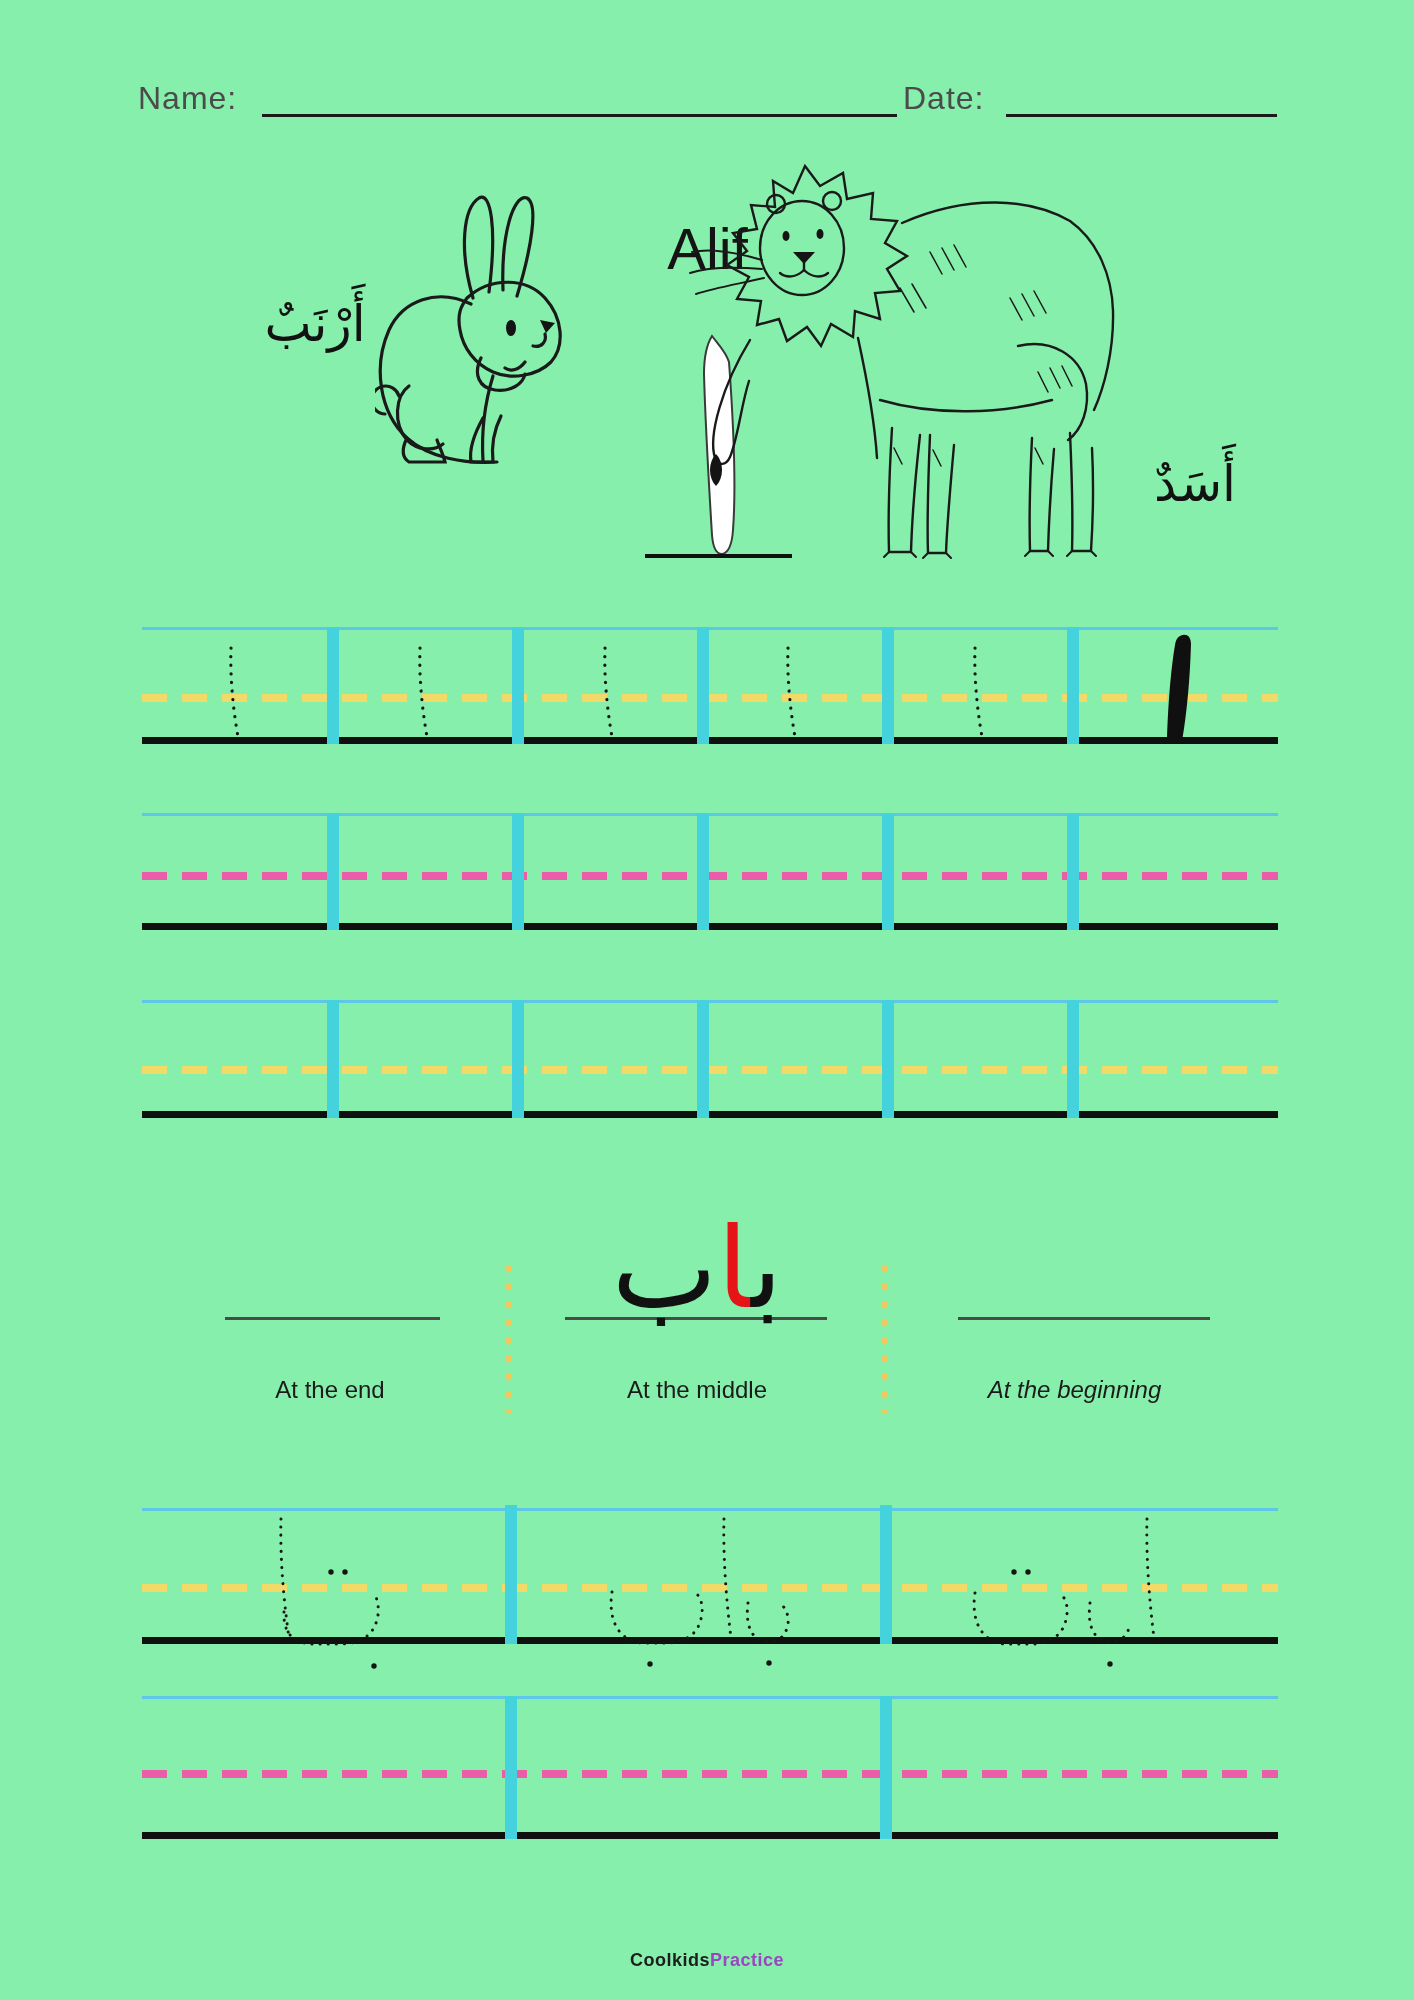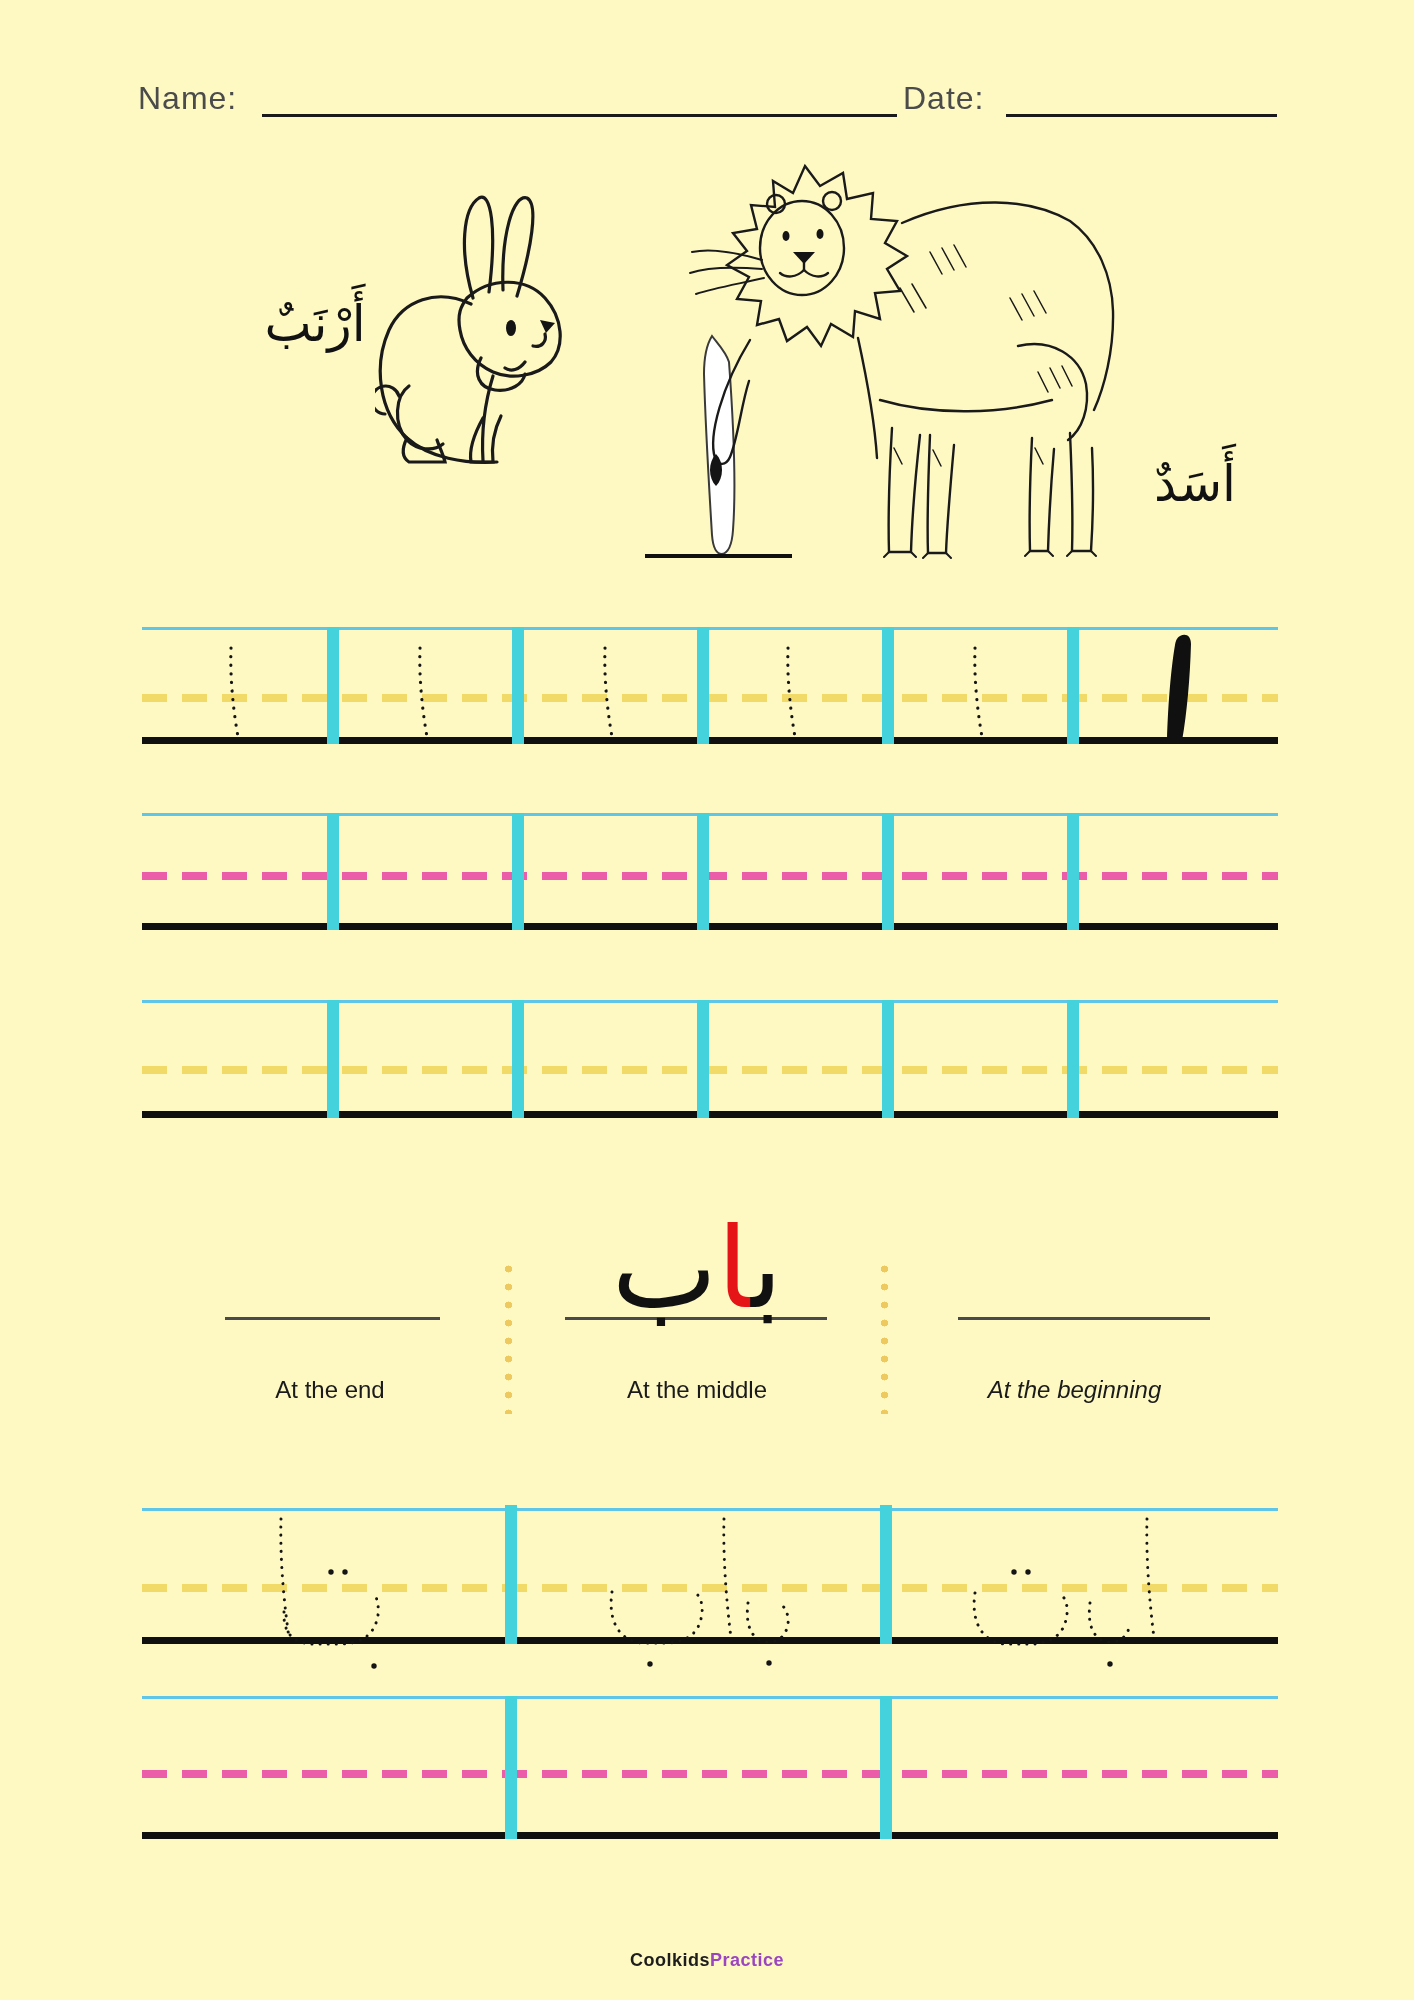--- a/index.html
+++ b/index.html
@@ -1,18 +1,18 @@
 <!DOCTYPE html>
 <html><head>
 <meta charset="utf-8">
 <style>
   html,body{margin:0;padding:0;background:#e8e8e8;}
   .page{
     position:relative;width:1414px;height:2000px;margin:0 auto;
-    background:#fef9c3;overflow:hidden;
+    background:#86efac;overflow:hidden;
     font-family:"Liberation Sans",sans-serif;
   }
   .abs{position:absolute;}
   
   .field-label{font-size:32px;color:#4b4b4b;letter-spacing:1px;}
   .write-line{height:3px;background:#1a1a1a;}
   
   .letter-title{font-size:58px;color:#141414;text-align:center;}
   .arabic-word{font-family:"DejaVu Sans",sans-serif;font-size:50px;color:#121212;text-align:center;direction:rtl;line-height:1.3;}
   
@@ -38,20 +38,21 @@
 </head>
 <body>
 
 <div class="page">
 
   <div class="abs field-label" style="left:138px;top:80px;">Name:</div>
   <div class="abs write-line" style="left:262px;top:114px;width:635px;"></div>
   <div class="abs field-label" style="left:903px;top:80px;">Date:</div>
   <div class="abs write-line" style="left:1006px;top:114px;width:271px;"></div>
 
+  <div class="abs letter-title" style="left:600px;top:215px;width:215px;">Alif</div>
 
   <svg class="abs" style="left:690px;top:330px;" width="60" height="230" viewBox="0 0 60 230">
     <path d="M22,6 C28,14 36,22 39,32 C44,100 46,160 43,200 C42,215 38,223 32,224 C27,224 23,218 22,205 C18,140 15,80 14,44 C14,28 17,14 22,6 Z" fill="#ffffff" stroke="#3a3a3a" stroke-width="2"></path>
   </svg>
   <div class="abs" style="left:645px;top:554px;width:147px;height:4px;background:#101010;"></div>
 
   <svg class="abs" style="left:375px;top:180px;" width="195" height="285" viewBox="0 0 195 285">
     <g fill="none" stroke="#1a1a1a" stroke-width="3.2" stroke-linecap="round">
       <path d="M98,118 C84,70 88,28 104,18 C116,11 122,48 114,112"></path>
       <path d="M128,110 C126,55 138,14 152,18 C164,24 156,70 142,116"></path>

